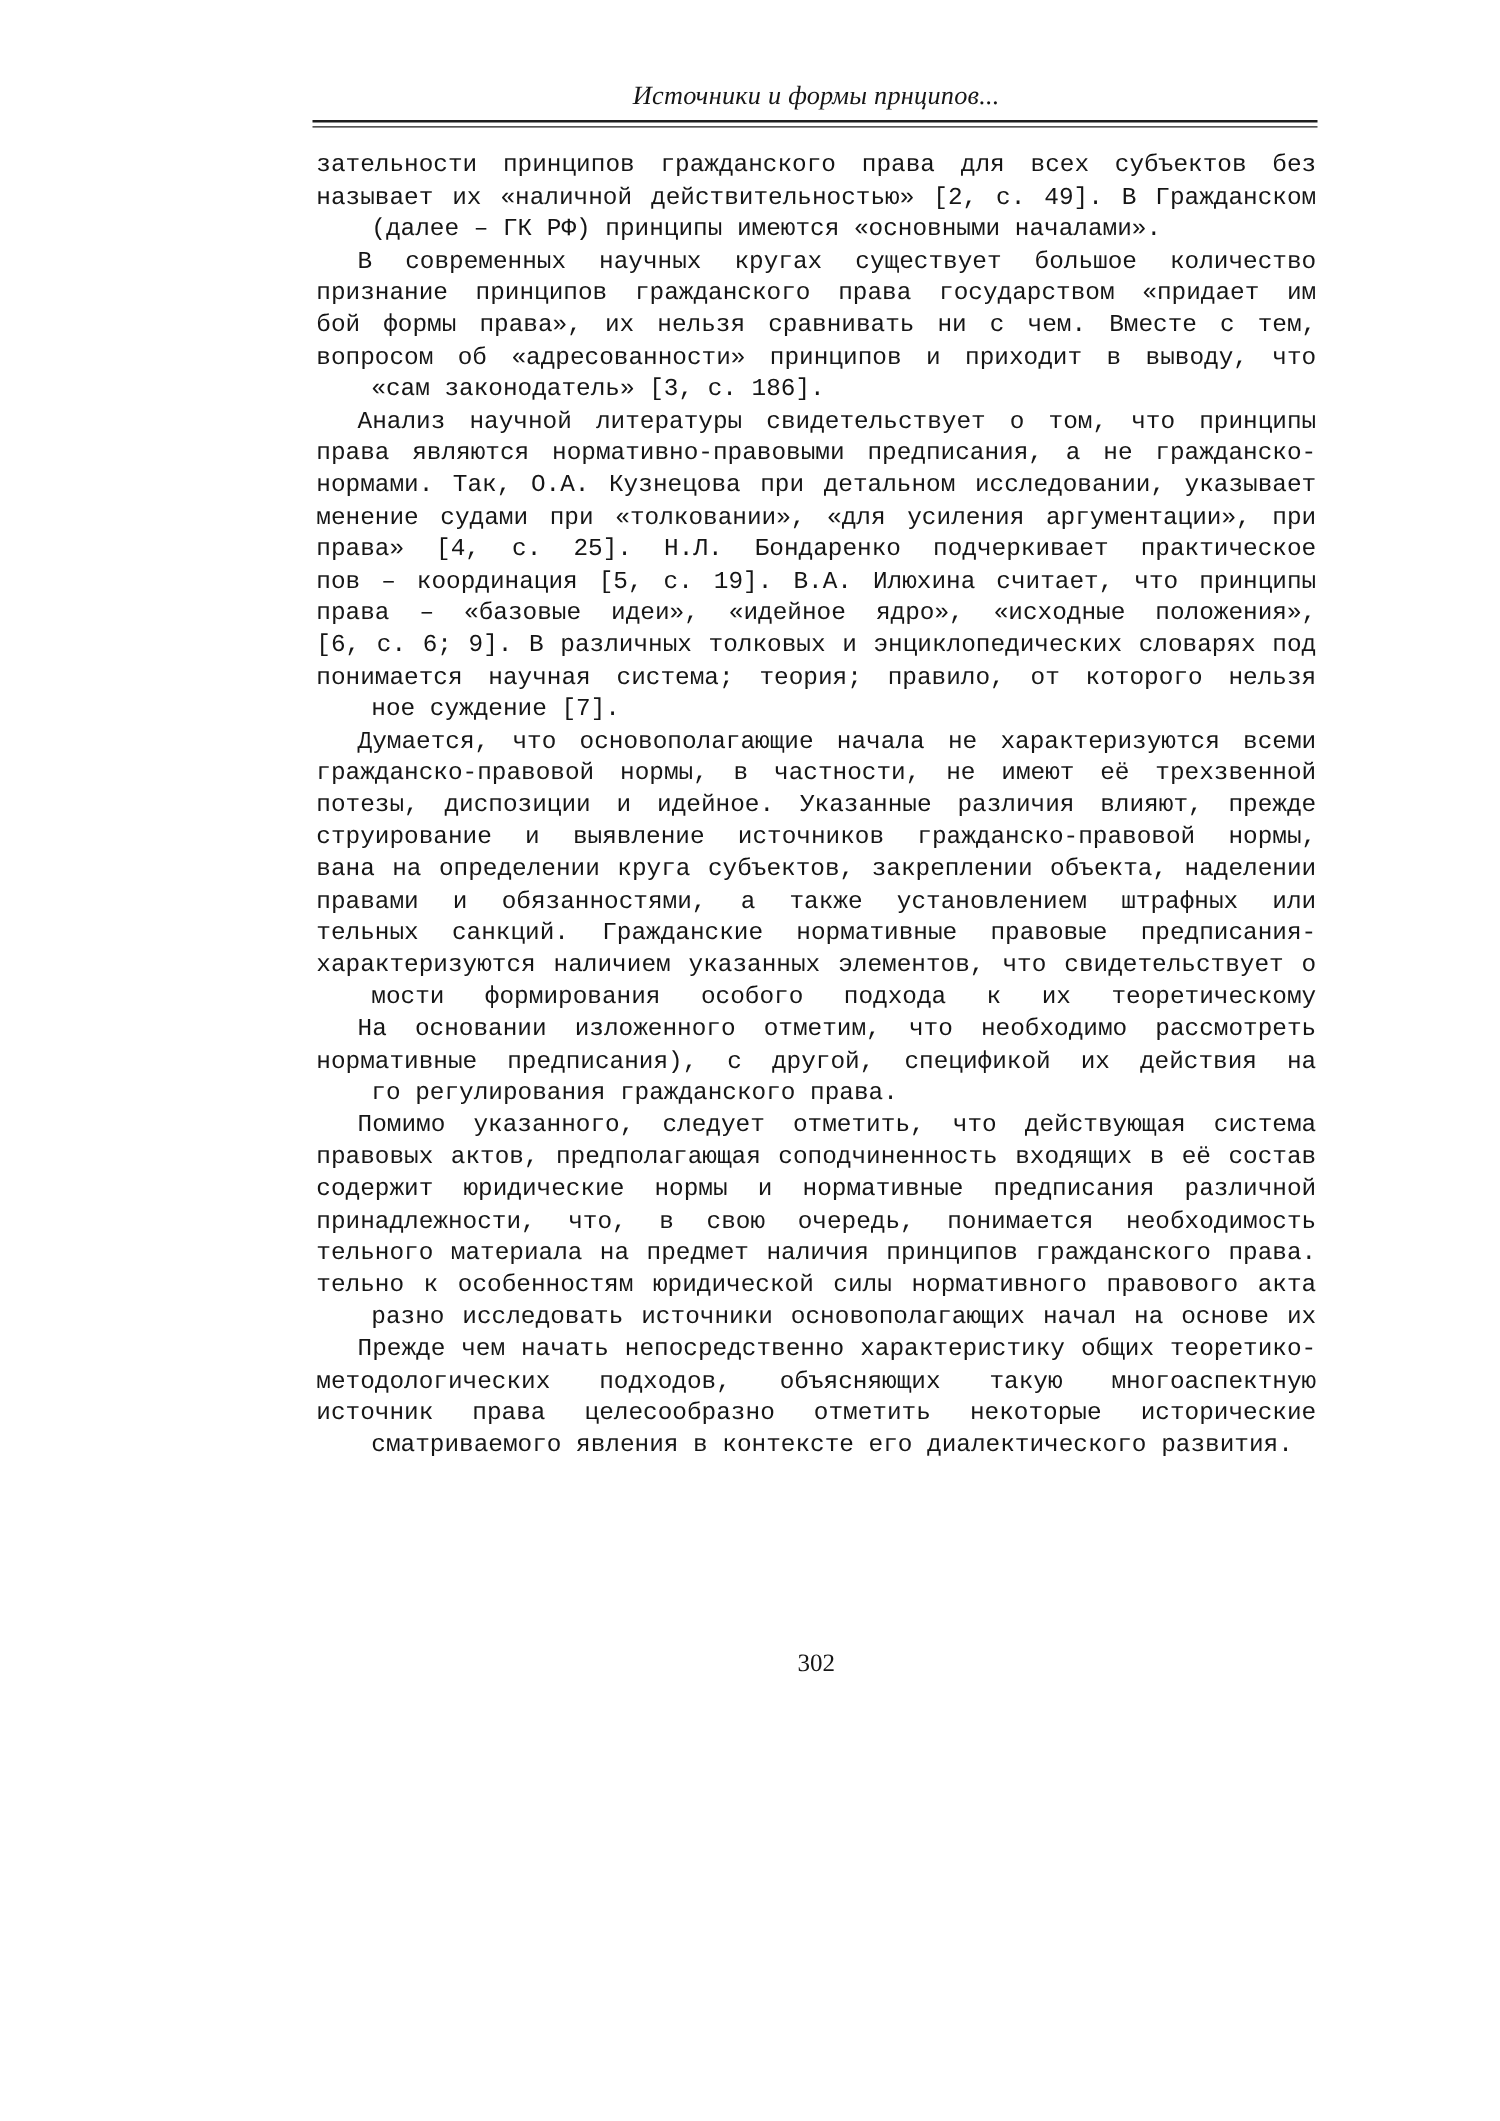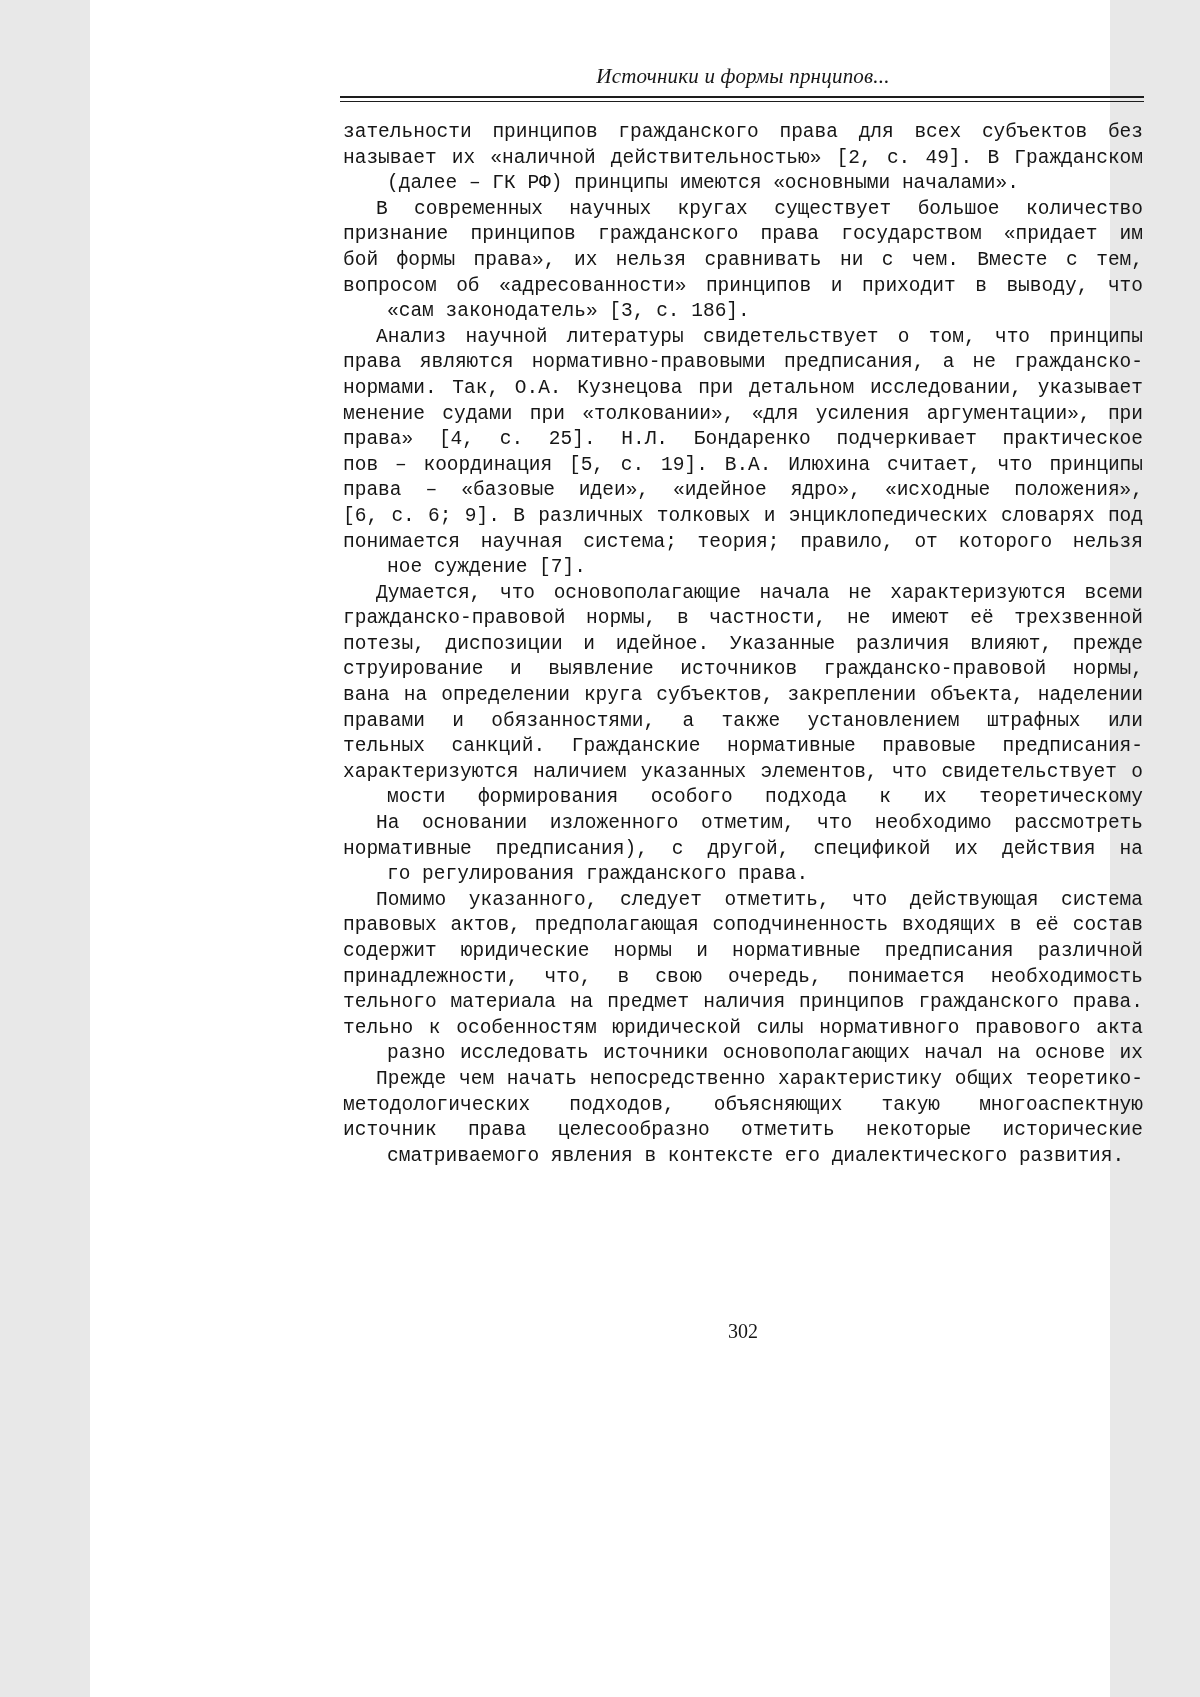--- a/index.html
+++ b/index.html
@@ -1,18 +1,18 @@
 <!DOCTYPE html>
 <html lang="ru"><head>
 <meta charset="utf-8">
 <style>
   html,body{margin:0;padding:0;background:#e8e8e8;}
   .page{
     position:relative;
-    width:1020px;height:1697px;
+    width:1200px;height:1697px;
     margin:0 auto;
     background:#ffffff;
     color:#161616;
     font-family:"Liberation Serif","DejaVu Serif",serif;
   }
   .running-header{
     position:absolute;top:63px;left:253px;width:800px;
     text-align:center;
     font-style:italic;
     font-size:21px;line-height:26px;

